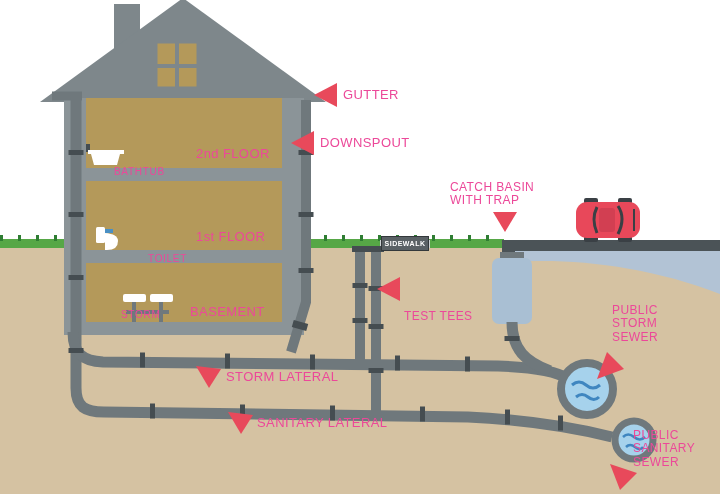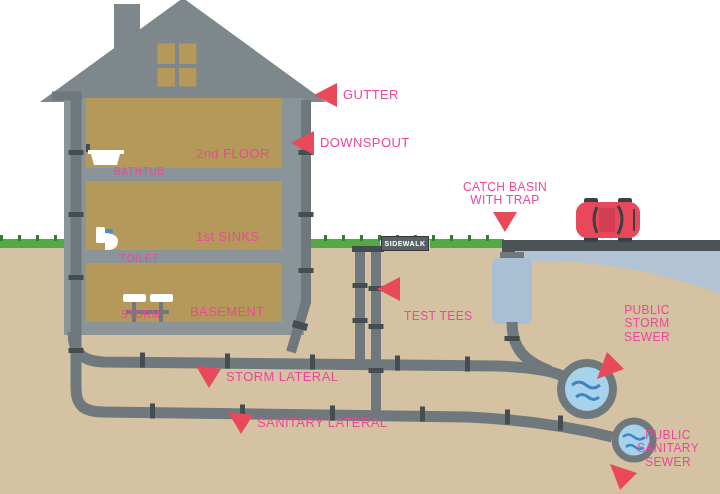--- a/index.html
+++ b/index.html
@@ -3,21 +3,21 @@
 <meta charset="utf-8">
 <style>
   html,body{margin:0;padding:0;background:#ffffff;}
   .stage{position:relative;width:720px;height:494px;background:#ffffff;overflow:hidden;
          font-family:"Liberation Sans",sans-serif;}
   .stage svg{position:absolute;left:0;top:0;}
   .lbl{position:absolute;font-weight:normal;font-size:13px;color:#ec4899;
        letter-spacing:.4px;white-space:pre-line;line-height:1.12;}
   .lbl--sm{font-size:10px;letter-spacing:.7px;margin-top:33px;}
   .lbl--md{font-size:12px;}
-  .lbl--center{text-align:center;}
+  .lbl--center{}
   .sign{position:absolute;left:381px;top:236px;width:46px;height:13px;background:#5a6165;
         border:1px solid #33383b;color:#ffffff;font-weight:bold;font-size:7px;
         display:flex;align-items:center;justify-content:center;letter-spacing:.5px;}
 </style>
 </head>
 <body>
 
 <div class="stage">
 
   <svg width="720" height="494" viewBox="0 0 720 494">
@@ -148,22 +148,22 @@
       <polygon points="377,289 400,277 400,301"></polygon>
       <polygon points="196,366 221,369 209,388"></polygon>
       <polygon points="228,412 253,415 241,434"></polygon>
       <polygon points="597,379 624,369 607,352"></polygon>
       <polygon points="610,464 637,473 620,490"></polygon>
     </g>
   </svg>
 
   <div class="lbl lbl--sm" style="left:114px;top:133px;">BATHTUB</div>
   <div class="lbl" style="left:196px;top:147px;">2nd FLOOR</div>
-  <div class="lbl lbl--sm" style="left:120px;top:220px;">TOILET</div>
-  <div class="lbl" style="left:196px;top:230px;">1st SINKS</div>
+  <div class="lbl lbl--sm" style="left:148px;top:220px;">TOILET</div>
+  <div class="lbl" style="left:196px;top:230px;">1st FLOOR</div>
   <div class="lbl lbl--sm" style="left:121px;top:276px;">STORM</div>
   <div class="lbl" style="left:190px;top:305px;text-align:center;">BASEMENT</div>
 
   <div class="lbl" style="left:343px;top:88px;">GUTTER</div>
   <div class="lbl" style="left:320px;top:136px;">DOWNSPOUT</div>
   <div class="lbl lbl--md lbl--center" style="left:450px;top:181px;width:110px;">CATCH BASIN
 WITH TRAP</div>
   <div class="lbl lbl--md" style="left:404px;top:282px;margin-top:28px;">TEST TEES</div>
   <div class="lbl" style="left:257px;top:416px;">SANITARY LATERAL</div>
   <div class="lbl" style="left:226px;top:370px;">STORM LATERAL</div>

